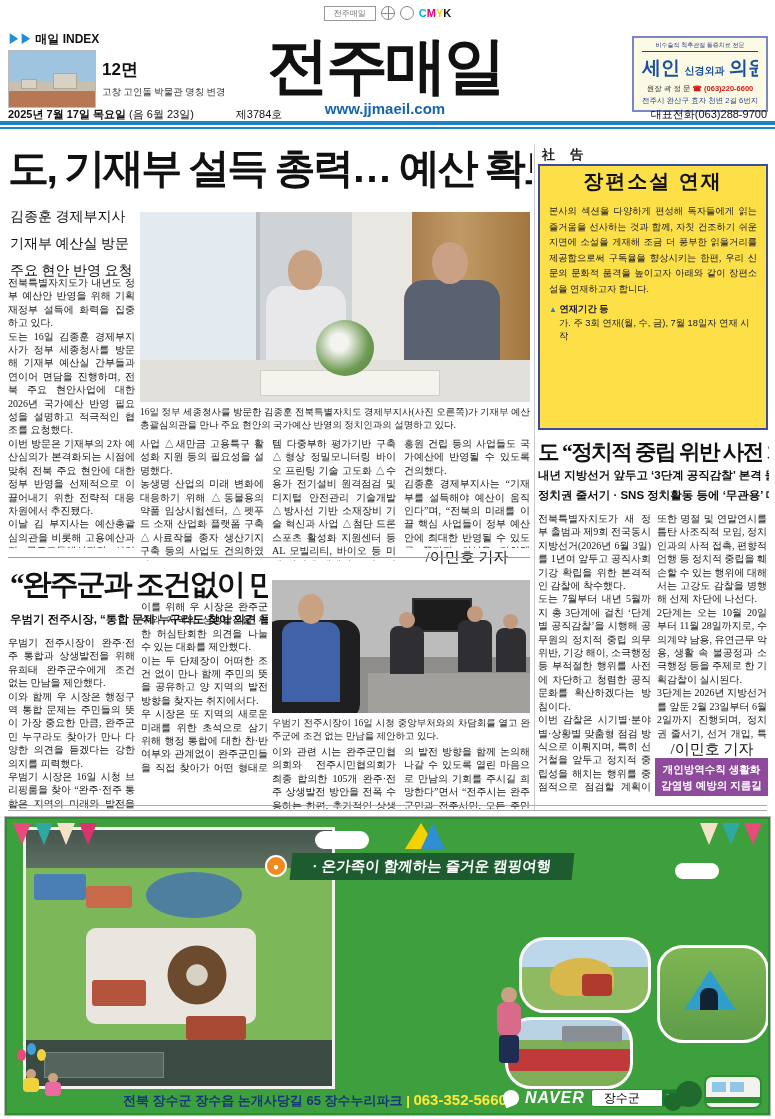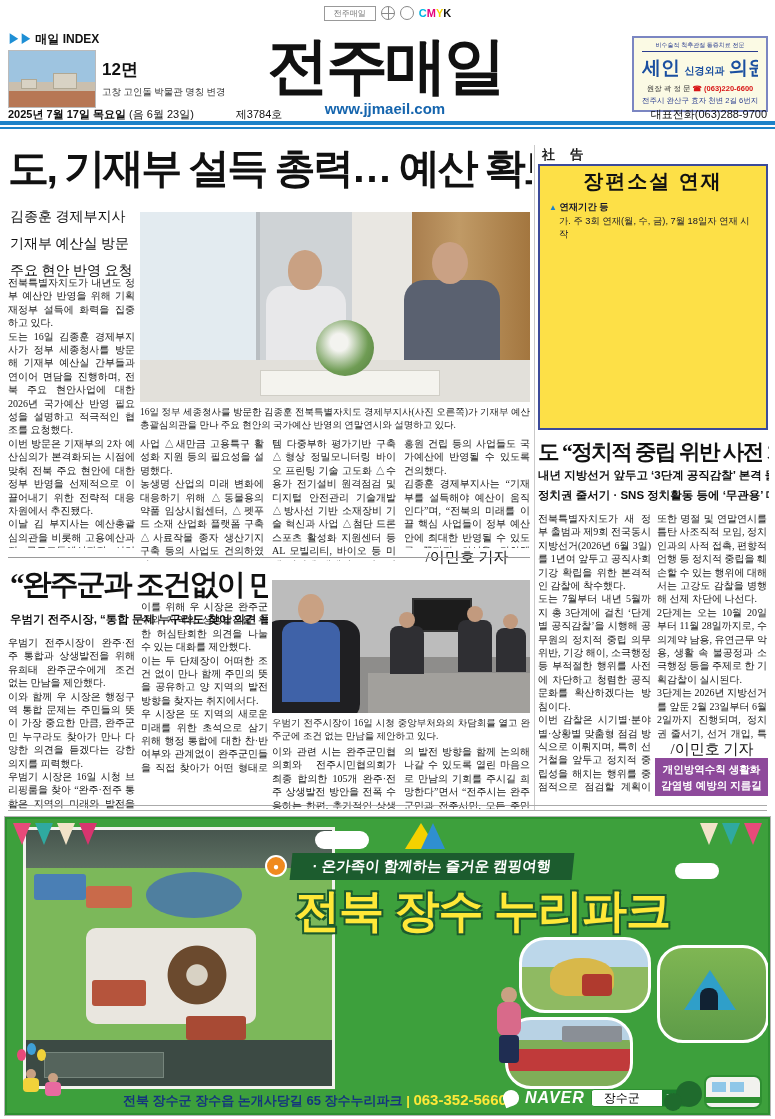--- a/index.html
+++ b/index.html
@@ -184,21 +184,21 @@
   <div class="mp-wood2"></div>
   <div class="mp-wood"></div>
   <div class="mp-body1"></div>
   <div class="mp-head1"></div>
   <div class="mp-body2"></div>
   <div class="mp-head2"></div>
   <div class="mp-table"></div>
   <div class="mp-paper"></div>
   <div class="mp-flower"></div>
 </div>
-<div class="abs maincap caption">16일 정부 세종청사를 방문한 김종훈 전북특별자치도 경제부지사(사진 오른쪽)가 기재부 예산총괄심의관을 만나 주요 현안의 국가예산 반영의 연말연시와 설명하고 있다.</div>
+<div class="abs maincap caption">16일 정부 세종청사를 방문한 김종훈 전북특별자치도 경제부지사(사진 오른쪽)가 기재부 예산총괄심의관을 만나 주요 현안의 국가예산 반영의 정치인과의 설명하고 있다.</div>
 
 <div class="abs col jtxt pre" style="left:8px;top:276px;width:127px;height:272px">전북특별자치도가 내년도 정부 예산안 반영을 위해 기획재정부 설득에 화력을 집중하고 있다.
 도는 16일 김종훈 경제부지사가 정부 세종청사를 방문해 기재부 예산실 간부들과 연이어 면담을 진행하며, 전북 주요 현안사업에 대한 2026년 국가예산 반영 필요성을 설명하고 적극적인 협조를 요청했다.
 이번 방문은 기재부의 2차 예산심의가 본격화되는 시점에 맞춰 전북 주요 현안에 대한 정부 반영을 선제적으로 이끌어내기 위한 전략적 대응 차원에서 추진됐다.
 이날 김 부지사는 예산총괄심의관을 비롯해 고용예산과장, 국토교통예산과장, 산업중소벤처예산과장, 연구개발예산과장, 정보통신예산과장, 농림해양예산과장 등을 차례로 만나, 주요 국책사업인 새만금 개발사업, 농생명산업 그리고 미래산업 등 3대 시책에 대해 국가 예산 반영을 건의했다.
 특히 새만금의 안정적 추진을 위한 △새만금 내부개발 △새만금 국제공항 △새만금항 인입철도 △새만금 지역간 연결도로 △새만금 수목원 조성 △김제 용지 정착농원 잔여 축사 매입</div>
 <div class="abs col jtxt pre" style="left:140px;top:437px;width:124px;height:124px">사업 △새만금 고용특구 활성화 지원 등의 필요성을 설명했다.
 농생명 산업의 미래 변화에 대응하기 위해 △동물용의약품 임상시험센터, △펫푸드 소재 산업화 플랫폼 구축 △사료작물 종자 생산기지 구축 등의 사업도 건의하였다.
 또한 △전북 인공지능 신뢰성 혁신 허브센터 구축 △특장산업 생태계 다각화를 위한 건설기계 상용화 지원사업 △전기상용차용셀터-배터리 시스</div>
 <div class="abs col jtxt pre" style="left:272px;top:437px;width:124px;height:124px">템 다중부하 평가기반 구축 △형상 정밀모니터링 바이오 프린팅 기술 고도화 △수용가 전기설비 원격점검 및 디지털 안전관리 기술개발 △방사선 기반 소재장비 기술 혁신과 사업 △첨단 드론 스포츠 활성화 지원센터 등 AL 모빌리티, 바이오 등 미래 산업에 대해서도 적극적인 검토를 요청했다.
@@ -234,20 +234,21 @@
   <div class="my-ph" style="left:231px;top:34px;width:15px;height:15px"></div>
 </div>
 <div class="abs mayorcap caption">우범기 전주시장이 16일 시청 중앙부처와의 차담회를 열고 완주군에 조건 없는 만남을 제안하고 있다.</div>
 <div class="abs col jtxt pre" style="left:272px;top:745px;width:124px;height:64px">이와 관련 시는 완주군민협의회와 전주시민협의회가 최종 합의한 105개 완주·전주 상생발전 방안을 전폭 수용하는 한편, 추가적인 상생 방안을 고민해왔다.
 우범기 시장은 “완주와 전주가 상생</div>
 <div class="abs col jtxt pre" style="left:404px;top:745px;width:126px;height:64px">의 발전 방향을 함께 논의해 나갈 수 있도록 열린 마음으로 만남의 기회를 주시길 희망한다”면서 “전주시는 완주군민과 전주시민, 모든 주민의 뜻을 최우선으로 통합의 결실을 위해 진심을 다하겠다”고 강조했다. /권희성 기자</div>
 
 <div class="abs sago">社 告</div>
 <div class="abs notice">
   <div class="tt">장편소설 연재</div>
+  <div class="intro">본사의 섹션을 다양하게 편성해 독자들에게 읽는 즐거움을 선사하는 것과 함께, 자칫 건조하기 쉬운 지면에 소설을 게재해 조금 더 풍부한 읽을거리를 제공함으로써 구독율을 향상시키는 한편, 우리 신문의 문화적 품격을 높이고자 아래와 같이 장편소설을 연재하고자 합니다.</div>
   <div class="it"><span class="tri">▲</span> <b>연재기간 등</b></div>
   <div class="pl">가. 주 3회 연재(월, 수, 금), 7월 18일자 연재 시작</div>
 
 </div>
 
 <div class="abs h1right">도 “정치적 중립 위반 사전 차단”</div>
 <div class="abs rsub" style="top:468px">내년 지방선거 앞두고 ‘3단계 공직감찰’ 본격 돌입</div>
 <div class="abs rsub" style="top:488px">정치권 줄서기 · SNS 정치활동 등에 ‘무관용’ 대응</div>
 <div class="abs col jtxt pre" style="left:538px;top:512px;width:113px;height:284px">전북특별자치도가 새 정부 출범과 제9회 전국동시지방선거(2026년 6월 3일)를 1년여 앞두고 공직사회 기강 확립을 위한 본격적인 감찰에 착수했다.
 도는 7월부터 내년 5월까지 총 3단계에 걸친 ‘단계별 공직감찰’을 시행해 공무원의 정치적 중립 의무 위반, 기강 해이, 소극행정 등 부적절한 행위를 사전에 차단하고 청렴한 공직문화를 확산하겠다는 방침이다.
@@ -294,21 +295,20 @@
   </div>
 
   <div class="cloud" style="left:308px;top:12px;width:54px;height:18px"></div>
   <div class="cloud" style="left:668px;top:44px;width:44px;height:16px"></div>
 
   <div class="tentA"></div>
   <div class="tentB"></div>
 
   <div class="pin">●</div>
   <div class="banner">· 온가족이 함께하는 즐거운 캠핑여행</div>
-  <div class="adtitle">전북 장수 누리파크</div>
 
   <div class="rphoto rp-cow">
     <div class="cowb"></div>
     <div class="cowr"></div>
   </div>
   <div class="rphoto rp-camp">
     <div class="t1"></div>
     <div class="t2"></div>
   </div>
   <div class="rphoto rp-tulip">

